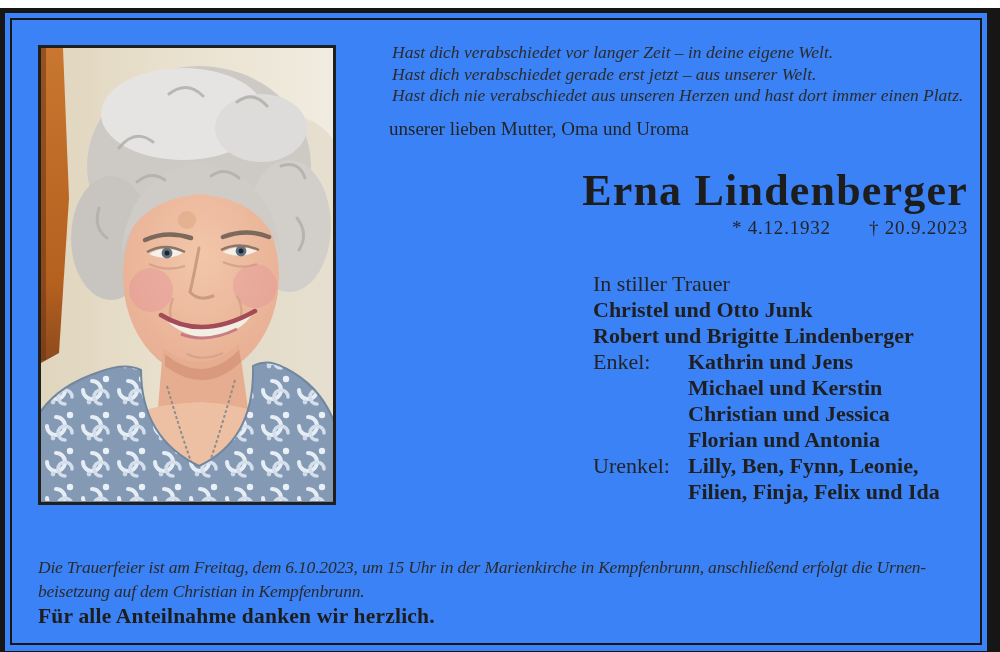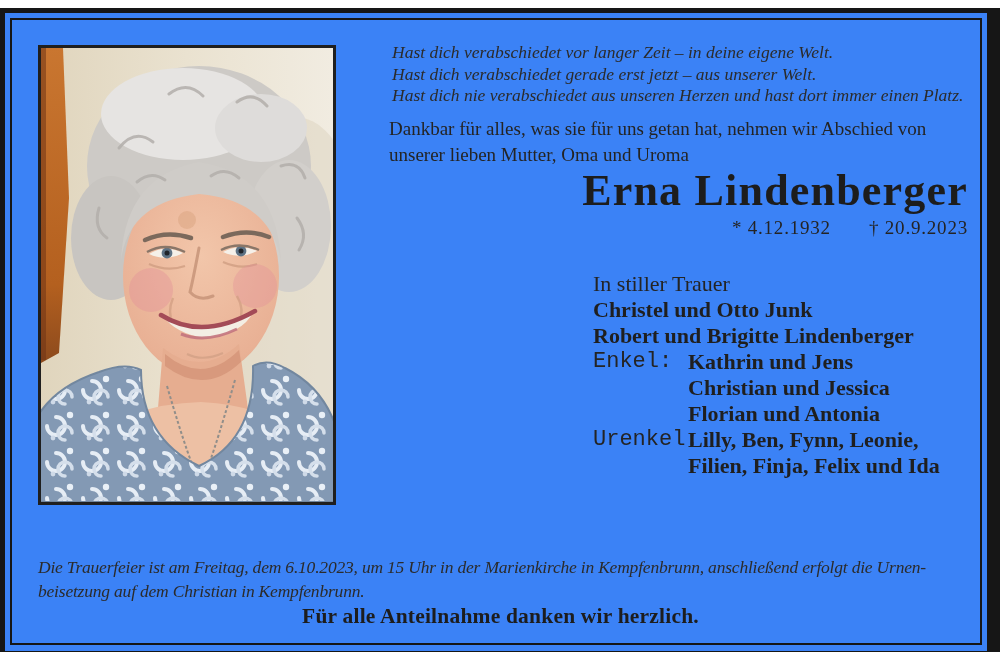--- a/index.html
+++ b/index.html
@@ -44,30 +44,30 @@
   }
   .maiden-name { font-size:18.5px; line-height:22px; letter-spacing:0.6px; }
   .dates { font-size:19px; line-height:24px; letter-spacing:0.8px; white-space:nowrap; }
   .dates .death { margin-left:38px; }
   
   .mourners {
     position:absolute; left:593px; top:263px;
     font-size:22px; line-height:26px; white-space:nowrap;
   }
   .m-row { display:flex; }
-  .m-label { flex:0 0 95px; width:95px;font-family:Liberation Mono, monospace; }
+  .m-label { flex:0 0 95px; width:95px; }
   .bold { font-weight:bold; color:#1f1f1f; }
   
   .footer { position:absolute; left:38px; top:548px; width:925px; }
   .footer-line {
     font-style:italic; font-size:17.5px; line-height:23.5px;
     letter-spacing:-0.2px; white-space:nowrap; color:#2b2b2b;
   }
   .thanks {
-    font-weight:bold; font-size:21.5px; line-height:26px; text-align:center;
+    font-weight:bold; font-size:21.5px; line-height:26px; text-align:left;
     margin-top:0; letter-spacing:0.2px; color:#1d1d1d;
   }
 </style>
 </head>
 <body>
 
 <div class="page">
 
   <div class="outer-frame"></div>
   <div class="inner-frame"></div>
@@ -158,41 +158,41 @@
     </svg>
   </div>
 
   <div class="poem">
     <div>Hast dich verabschiedet vor langer Zeit – in deine eigene Welt.</div>
     <div>Hast dich verabschiedet gerade erst jetzt – aus unserer Welt.</div>
     <div>Hast dich nie verabschiedet aus unseren Herzen und hast dort immer einen Platz.</div>
   </div>
 
   <div class="intro">
-    <div>Dankbar für alles, was sie für uns getan hat, nehmen wir Abschied von</div>
     <div>unserer lieben Mutter, Oma und Uroma</div>
   </div>
 
   <div class="name-block">
     <div class="deceased-name">Erna Lindenberger</div>
     <div class="dates">
       <span class="birth">* 4.12.1932</span><span class="death">† 20.9.2023</span>
     </div>
   </div>
 
   <div class="mourners">
     <div>In stiller Trauer</div>
     <div class="bold">Christel und Otto Junk</div>
     <div class="bold">Robert und Brigitte Lindenberger</div>
     <div class="m-row">
       <span class="m-label">Enkel:</span>
       <span class="bold">Kathrin und Jens</span>
     </div>
     <div class="m-row">
         <span class="m-label"></span>
+        <span class="bold">Michael und Kerstin</span>
       </div>
     <div class="m-row">
         <span class="m-label"></span>
         <span class="bold">Christian und Jessica</span>
       </div>
     <div class="m-row">
         <span class="m-label"></span>
         <span class="bold">Florian und Antonia</span>
       </div>
     <div class="m-row">

